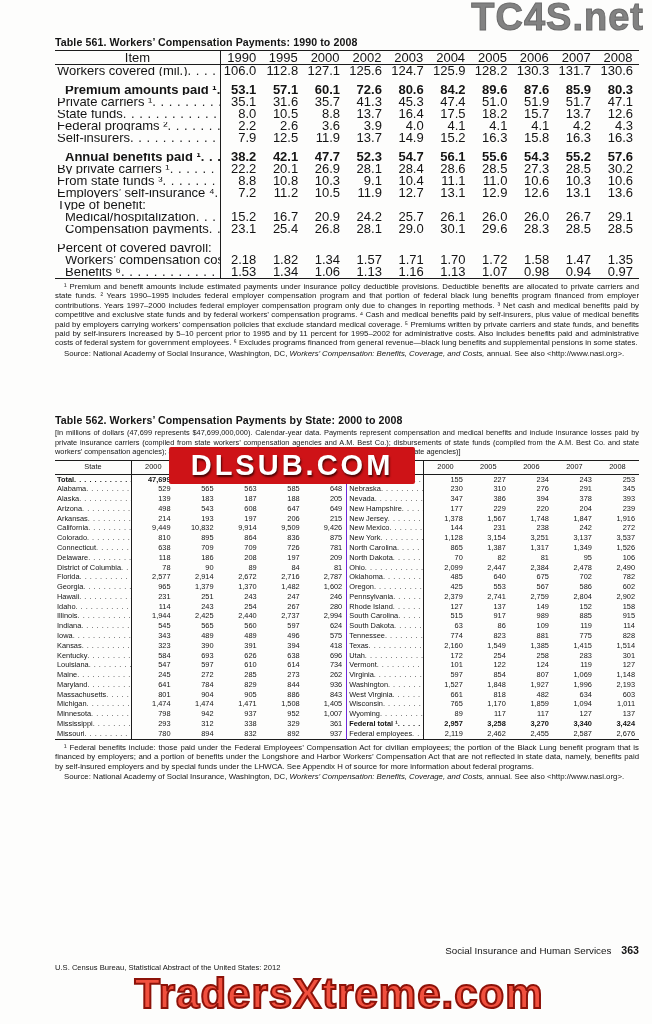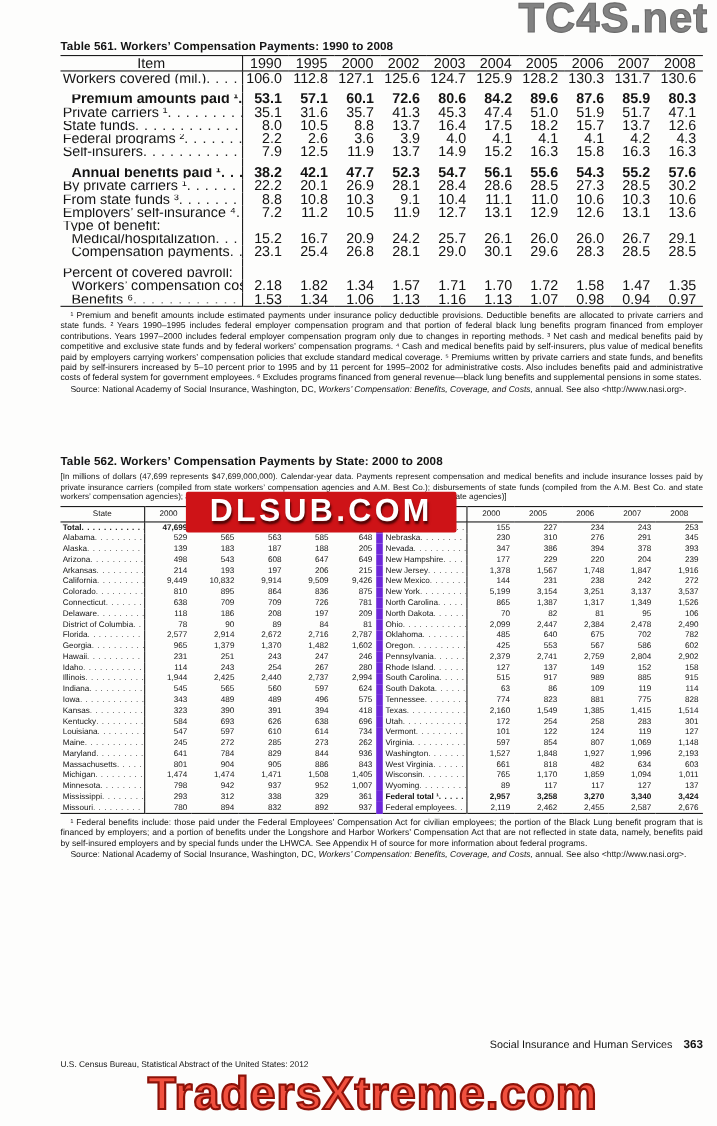--- a/index.html
+++ b/index.html
@@ -38,21 +38,21 @@
 
   
   .dtab{width:100%;border-collapse:collapse;table-layout:fixed;
     border-top:1px solid #1c1c1c;border-bottom:1px solid #1c1c1c;
     font-size:13px;line-height:8.8px}
   .t562{font-size:7.4px;line-height:8.4px}
   .dtab th{font-weight:normal;border-bottom:1px solid #1c1c1c;padding:2.5px 0 2px;text-align:center}
   .t561 th.stub{width:165px}
   .t562 th.stub{width:76px}
   .dtab th.stub,.dtab td.stub{border-right:1px solid #1c1c1c}
-  .dtab .div{border-left:6px solid #6d28d9}
+  .dtab .div{border-left:1px solid #6d28d9}
   .dtab td{padding:1.6px 0;vertical-align:bottom}
   .t562 td{padding:0.7px 0}
   .dtab td.num{text-align:right;padding-right:6px}
   .t562 td.num{padding-right:4px}
   tr.b td,.b{font-weight:bold}
   tr.spacer td{height:7px;padding:0}
   .fl{display:flex;align-items:baseline;overflow:hidden;white-space:nowrap}
   .stub.i1 .fl{padding-left:8px}
   .lbl{flex:0 0 auto;padding-left:2px}
   .dots{flex:1 1 auto;overflow:hidden;color:#222}
@@ -554,21 +554,21 @@
               <td class="num">895</td>
               <td class="num">864</td>
               <td class="num">836</td>
               <td class="num">875</td>
               <td class="stub div">
                 <div class="fl">
                   <span class="lbl">New York</span>
                   <span class="dots"></span>
                 </div>
               </td>
-              <td class="num">5,199</td>
+              <td class="num">1,128</td>
               <td class="num">3,154</td>
               <td class="num">3,251</td>
               <td class="num">3,137</td>
               <td class="num">3,537</td>
             </tr>
             <tr>
               <td class="stub">
                 <div class="fl">
                   <span class="lbl">Connecticut</span>
                   <span class="dots"></span>

